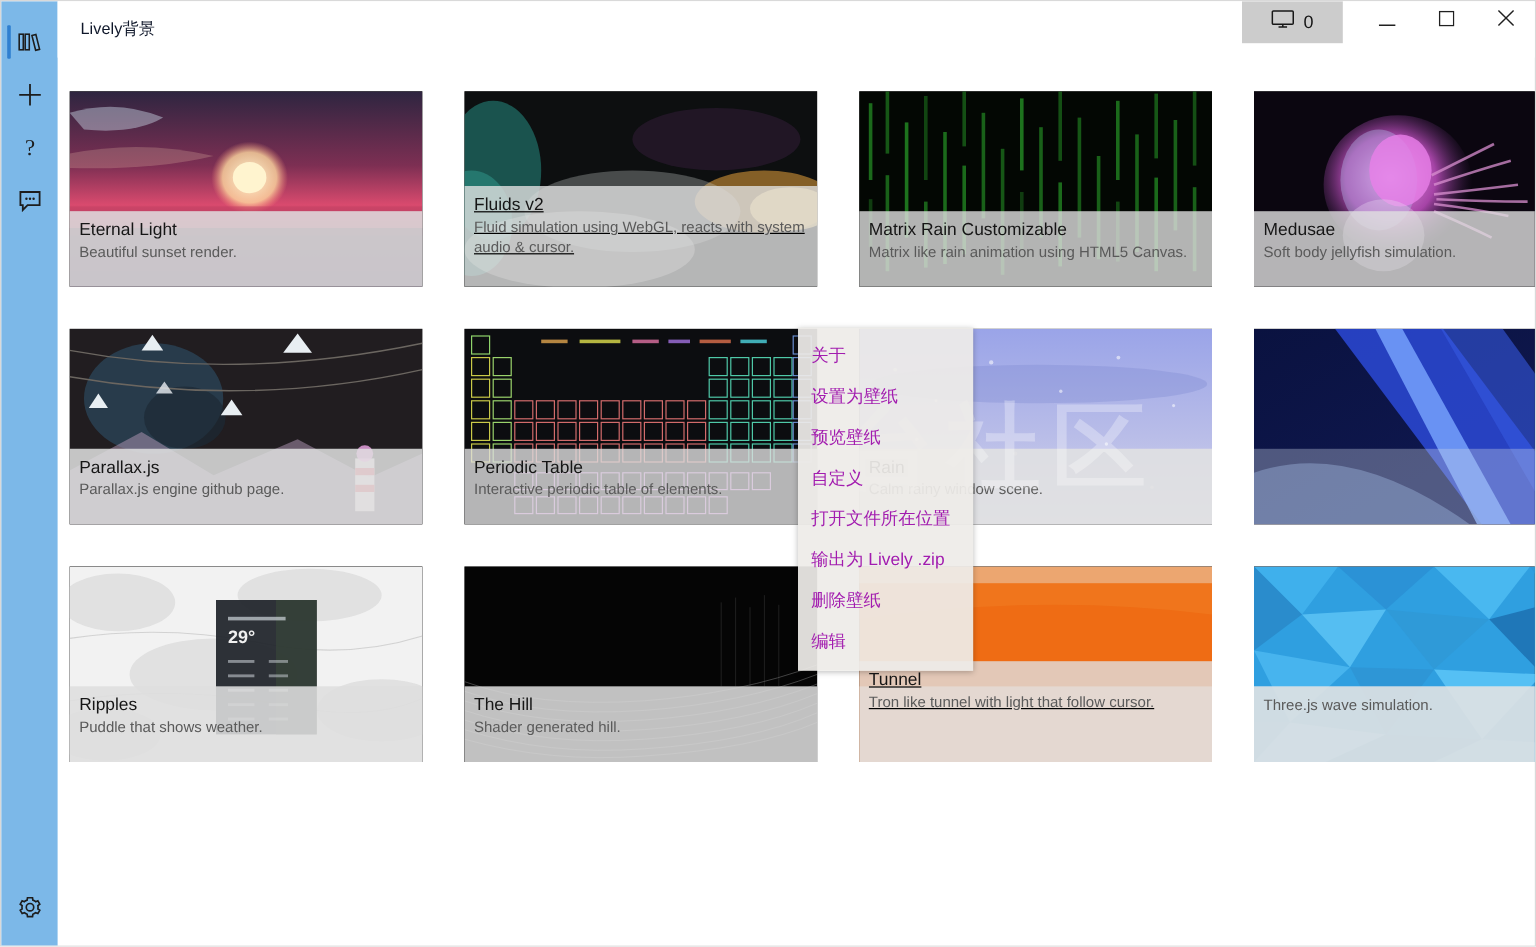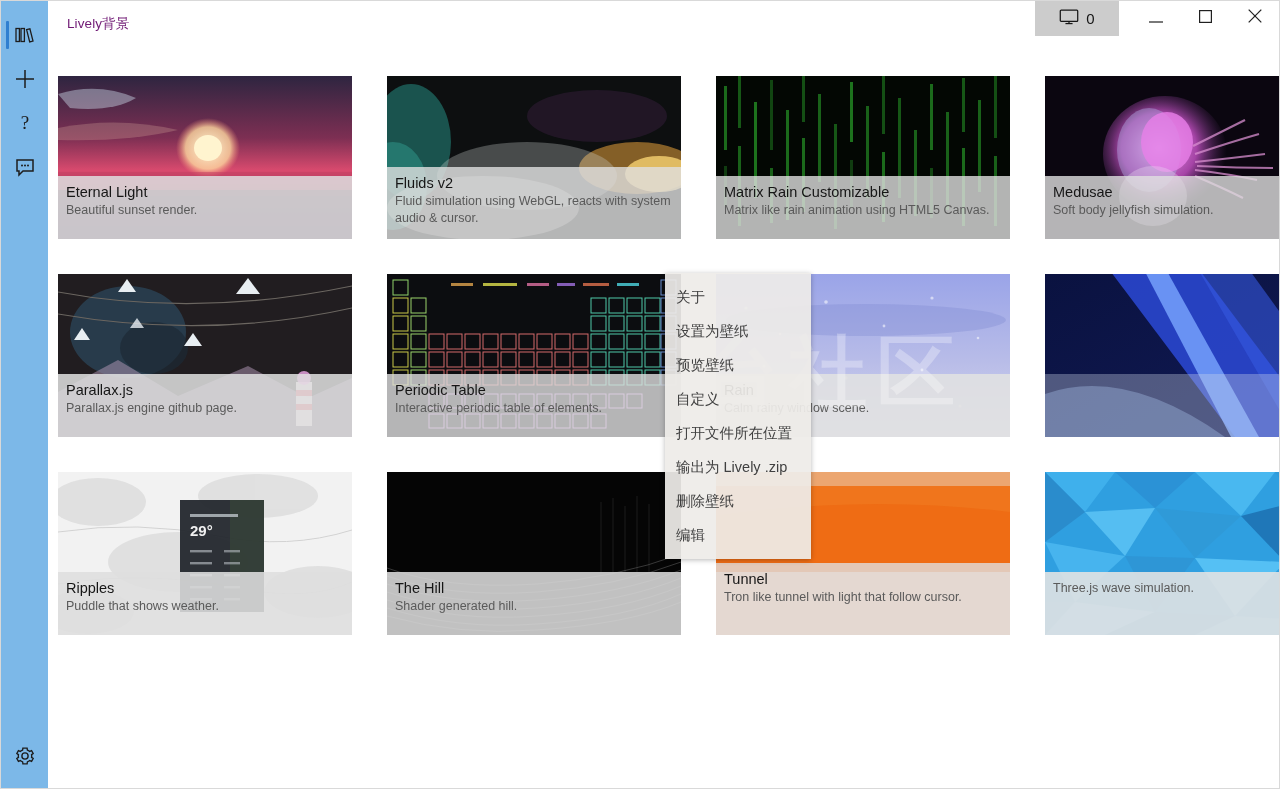--- a/index.html
+++ b/index.html
@@ -39,21 +39,21 @@
   .side-spacer{flex:1 1 auto;}
   .side-bottom{margin-bottom:12px;}
 
   
   .titlebar{
     position:absolute;left:47px;top:0;right:0;height:47px;
     background:#ffffff;
   }
   .app-title{
     position:absolute;left:19px;top:14px;
-    font-size:13.5px;color:#701a75;letter-spacing:.1px;
+    font-size:13.5px;color:#0f172a;letter-spacing:.1px;
     white-space:nowrap;
   }
   .screen-count{
     position:absolute;left:987px;top:0px;width:84px;height:35px;
     background:#cccccc;
     display:flex;align-items:center;justify-content:center;gap:7px;
     cursor:pointer;
   }
   .screen-count .num{font-size:15px;color:#151515;}
   .wbtn{
@@ -81,21 +81,21 @@
   }
   .card .thumb{
     position:absolute;left:0;top:0;width:294px;height:163px;text-decoration:underline;
   }
   .card .info{
     position:absolute;left:0;bottom:0;width:294px;height:63px;
     background:rgba(224,224,224,.80);
     box-sizing:border-box;
     padding:7px 8px 0 8px;
   }
-  .card.tall .info{height:72px;}
+  .card.tall .info{height:84px;text-decoration:underline;}
   .card .title{
     font-size:14.5px;color:#161616;line-height:18px;
     white-space:nowrap;overflow:hidden;
   }
   .card .desc{
     font-size:12.5px;color:#5a5a5a;line-height:16.5px;
     margin-top:1px;
   }
 
   
@@ -103,21 +103,21 @@
     position:absolute;left:664px;top:272px;width:146px;
     background:rgba(238,236,232,.93);
     box-shadow:0 1px 5px rgba(0,0,0,.28);
     padding:7px 0 7px 0;
     box-sizing:border-box;
     z-index:50;
   }
   .ctxitem{
     height:34px;line-height:34px;
     padding:0 10px 0 11px;
-    font-size:14.5px;color:#404040;
+    font-size:14.5px;color:#a21caf;
     white-space:nowrap;cursor:pointer;
   }
 
   
   .watermark{
     position:absolute;pointer-events:none;
     font-family:"DejaVu Sans",sans-serif;
     color:rgba(255,255,255,.30);
     font-weight:bold;
     z-index:40;

